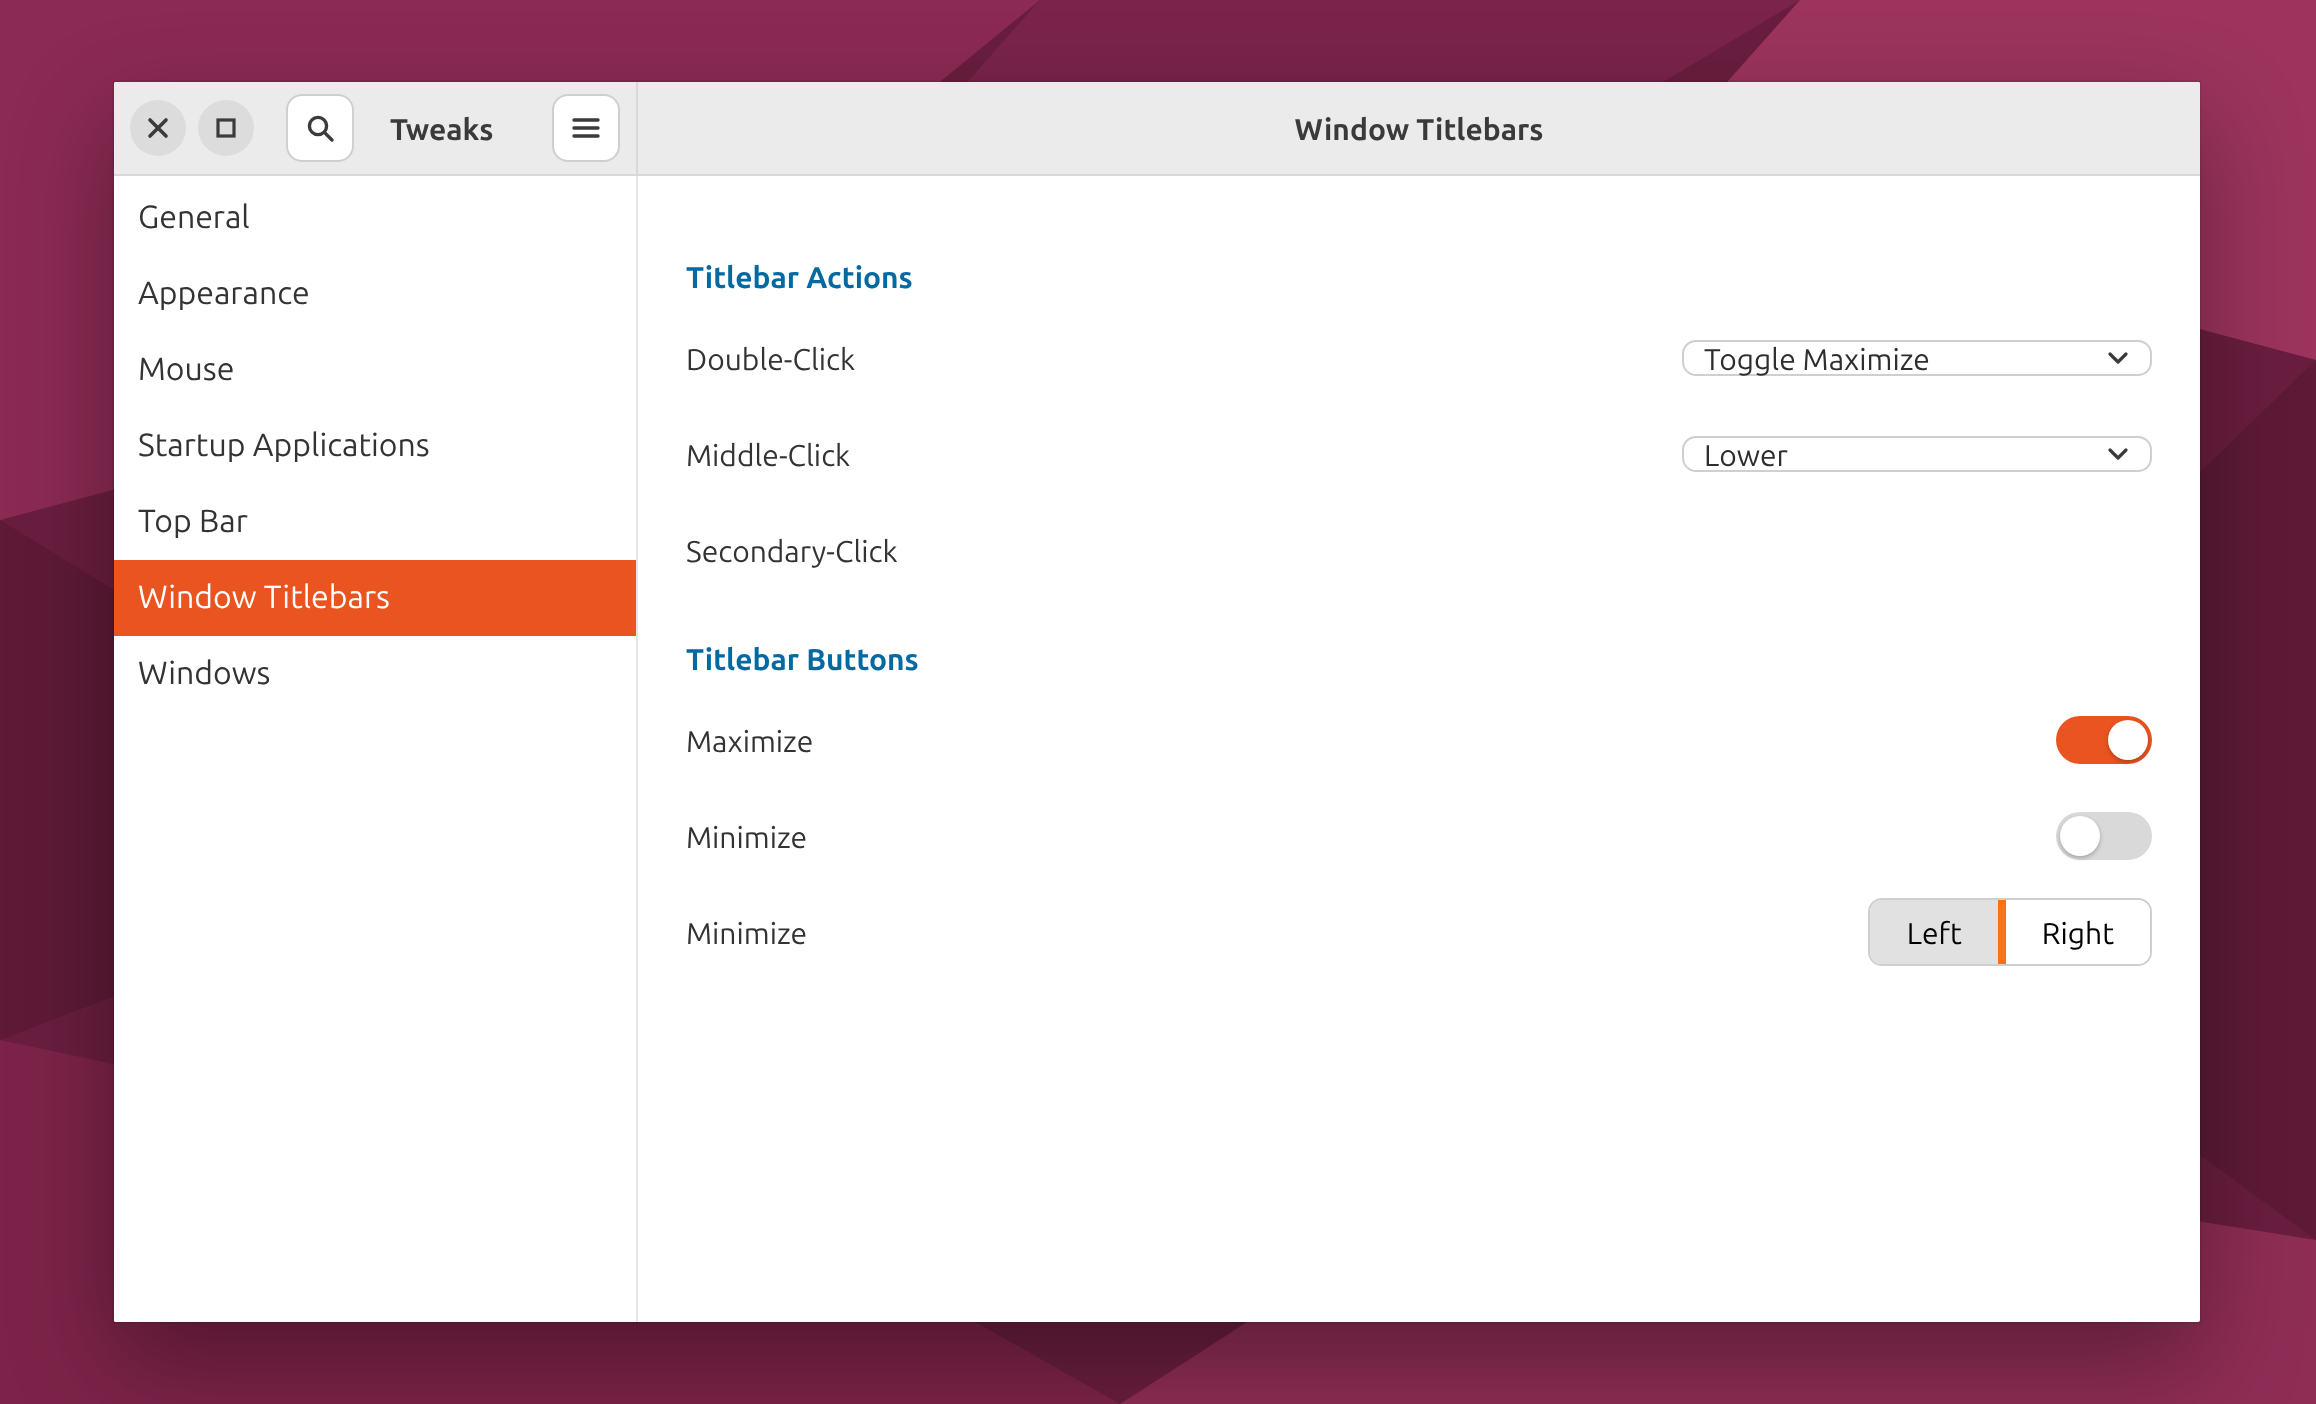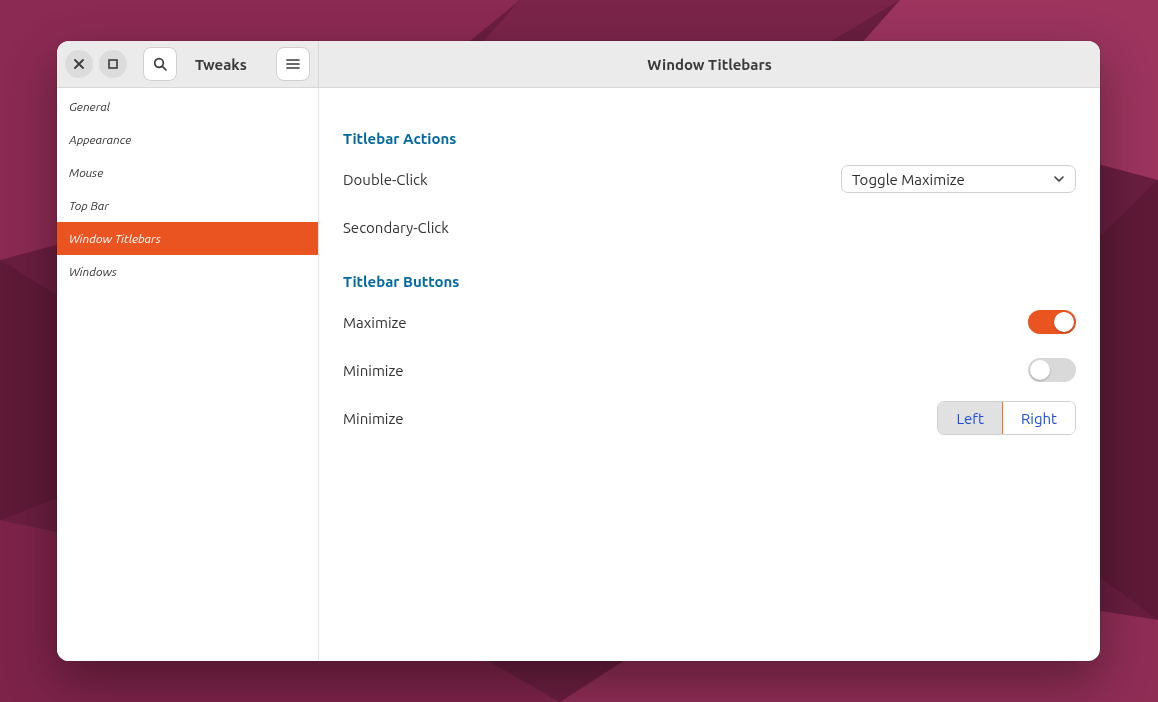--- a/index.html
+++ b/index.html
@@ -15,21 +15,21 @@
     background: #6b1e3e; 
     overflow: hidden;
   }
   .desktop svg.bg { position: absolute; inset: 0; width: 100%; height: 100%; }
   
   .window {
     position: absolute;
     left: 57px; top: 41px;
     width: 1043px; height: 620px;
     background: #fff;
-    border-radius: 12px;
+    border-radius: 1px;
     box-shadow: 0 20px 50px rgba(0,0,0,.35), 0 0 0 1px rgba(0,0,0,.08);
     overflow: hidden;
     display: flex; flex-direction: column;
   }
   
   .headerbar {
     height: 46px;
     background: #ebebeb;
     border-bottom: 1px solid #d8d8d8;
     display: flex;
@@ -87,23 +87,22 @@
   .sidebar {
     width: 262px;
     border-right: 1px solid #e5e5e5;
     box-sizing: border-box;
     background: #fff;
     padding-top: 2px;
   }
   .side-item {
     padding: 10px 12px 10px 12px;
     cursor: pointer;
-    font-size: 12px;
+    font-size: 16px;
     color: #333;
-    font-style: italic;
   }
   .side-item.active {
     background: #e95420;
     color: #fff;
   }
   .content {
     flex: 1;
     padding: 24px 24px 24px 24px;
     overflow: auto;
     box-sizing: border-box;
@@ -120,21 +119,21 @@
     justify-content: space-between;
     padding: 6px 0;
     min-height: 36px;
   }
   .row-label {
     color: #333;
   }
   
   .dropdown {
     width: 235px;
-    height: 28px;
+    height: 18px;
     border: 1px solid #cfcfcf;
     border-radius: 7px;
     background: #fff;
     display: flex; align-items: center;
     padding: 0 10px;
     box-sizing: border-box;
     cursor: pointer;
     position: relative;
     font-size: 15px;
   }
@@ -167,23 +166,23 @@
     overflow: hidden;
     height: 34px;
     box-sizing: border-box;
   }
   .seg-btn {
     padding: 0 18px;
     display: flex; align-items: center; justify-content: center;
     cursor: pointer;
     background: #fff;
     font-size: 15px;
-    color: #1d4ed8;
-  }
-  .seg-btn + .seg-btn { border-left: 1px solid #f97316; }
+    color: #000000;
+  }
+  .seg-btn + .seg-btn { border-left: 4px solid #f97316; }
   .seg-btn.active { background: #e1e1e1; }
   svg { display: block; }
 </style>
 </head>
 <body>
 
 <div class="desktop">
   <svg class="bg" viewBox="0 0 1158 702" preserveAspectRatio="xMidYMid slice">
     <rect width="1158" height="702" fill="#6a1e3f"></rect>
     <polygon points="0,0 520,0 300,180 0,260" fill="#8b2a53"></polygon>
@@ -238,40 +237,52 @@
     <div class="hb-right">
       <div class="hb-title-right">Window Titlebars</div>
     </div>
   </div>
 
   <div class="body">
     <div class="sidebar">
       <div class="side-item"><span>General</span></div>
       <div class="side-item"><span>Appearance</span></div>
       <div class="side-item"><span>Mouse</span></div>
+      <div class="side-item"><span>Startup Applications</span></div>
       <div class="side-item"><span>Top Bar</span></div>
       <div class="side-item active"><span>Window Titlebars</span></div>
       <div class="side-item"><span>Windows</span></div>
     </div>
 
     <div class="content">
       <div class="section-title">Titlebar Actions</div>
 
       <div class="row">
         <div class="row-label">Double-Click</div>
         <div class="dropdown">
           <span>Toggle Maximize</span>
           <span class="chev">
             <svg width="12" height="12" viewBox="0 0 12 12">
                 <path d="M2 4 L6 8 L10 4" fill="none" stroke="#3b3b3b" stroke-width="1.6" stroke-linecap="round" stroke-linejoin="round"></path>
               </svg>
           </span>
         </div>
       </div>
 
+      <div class="row">
+        <div class="row-label">Middle-Click</div>
+        <div class="dropdown">
+          <span>Lower</span>
+          <span class="chev">
+            <svg width="12" height="12" viewBox="0 0 12 12">
+                <path d="M2 4 L6 8 L10 4" fill="none" stroke="#3b3b3b" stroke-width="1.6" stroke-linecap="round" stroke-linejoin="round"></path>
+              </svg>
+          </span>
+        </div>
+      </div>
 
       <div class="row">
         <div class="row-label">Secondary-Click</div>
       </div>
 
       <div class="section-title">Titlebar Buttons</div>
 
       <div class="row">
         <div class="row-label">Maximize</div>
         <div class="switch on">

